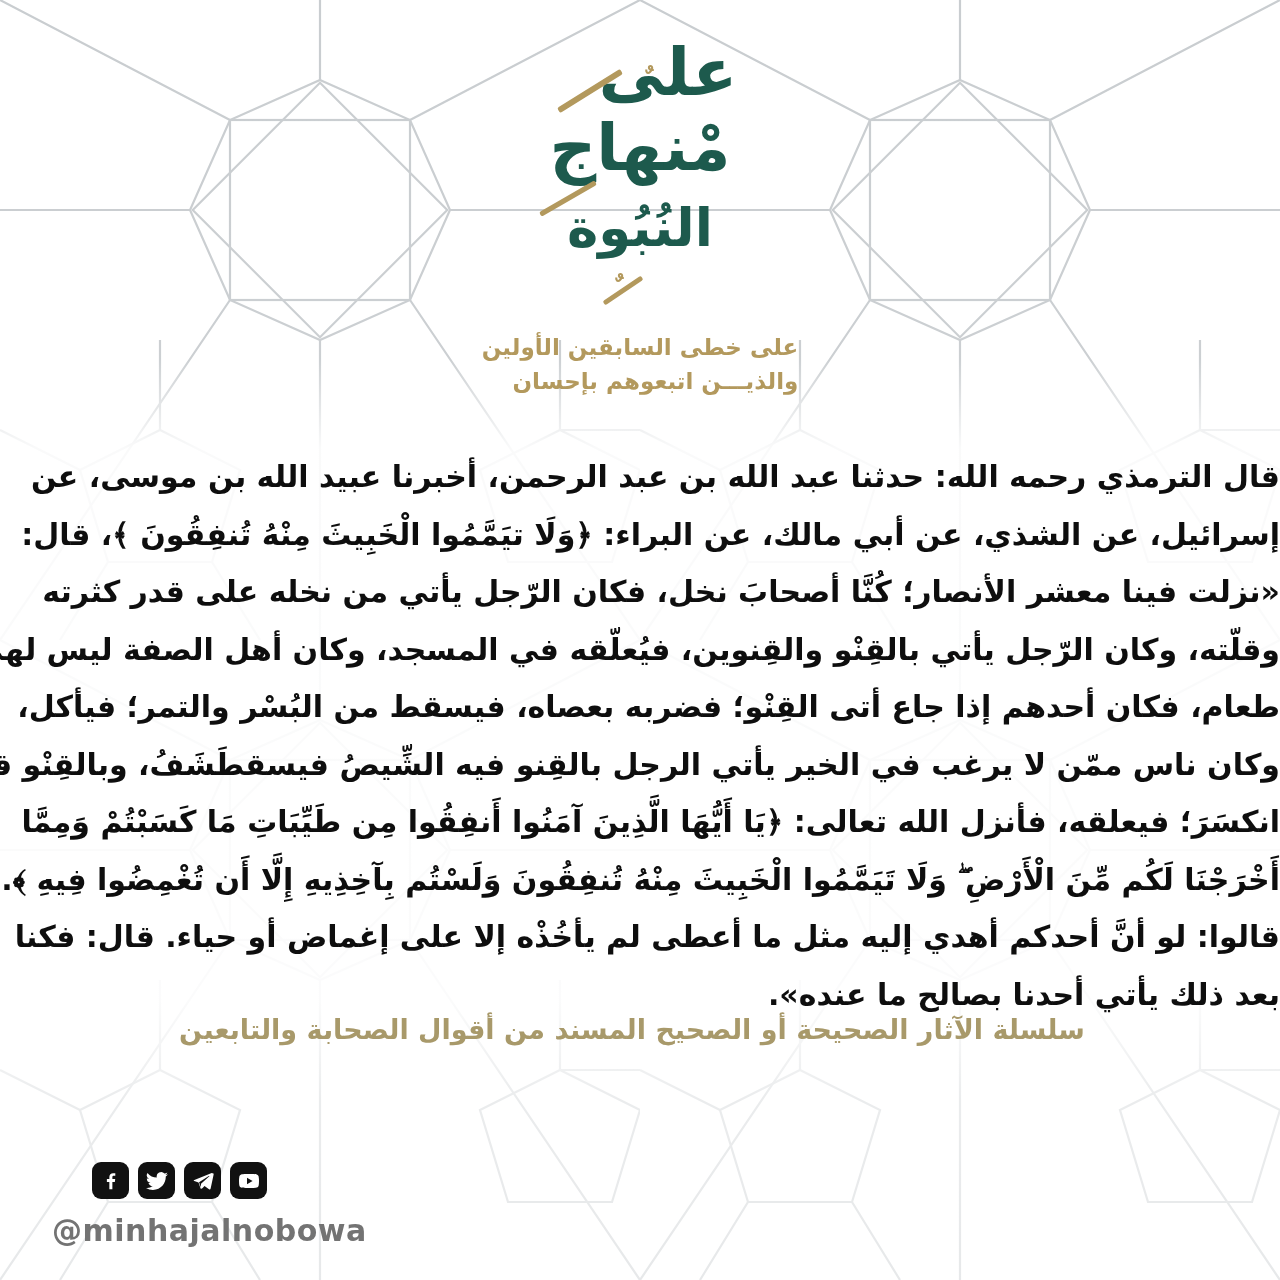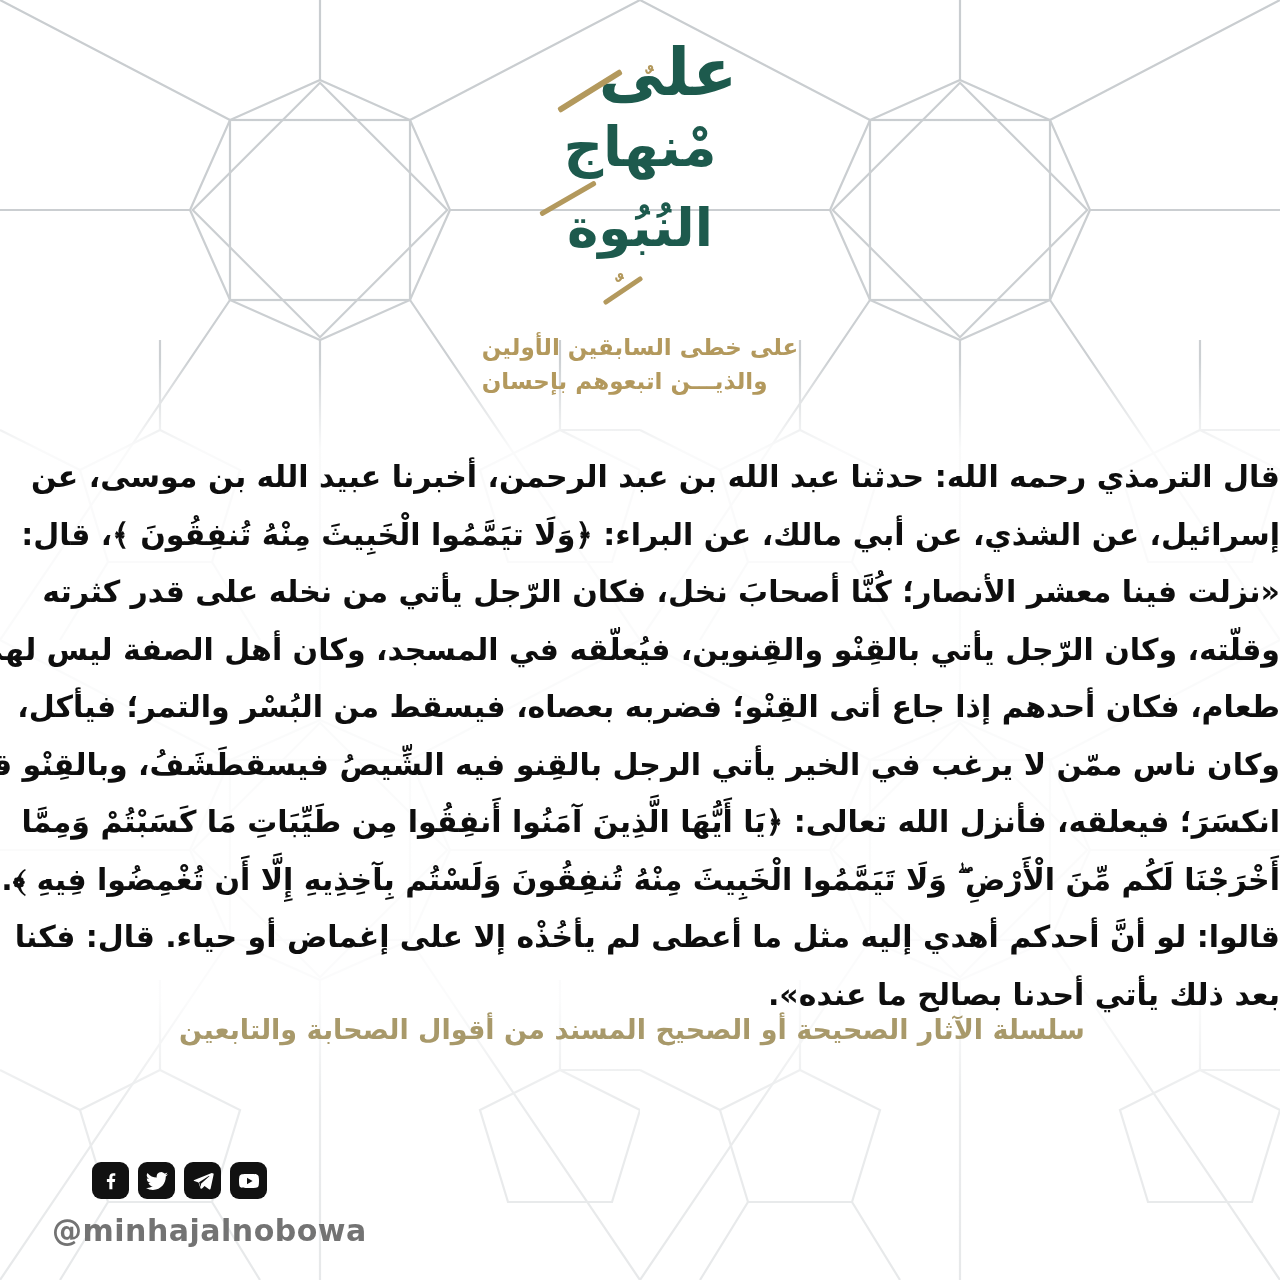--- a/index.html
+++ b/index.html
@@ -15,32 +15,32 @@
       rgba(255,255,255,0.90) 35%,
       rgba(255,255,255,0.93) 78%,
       rgba(255,255,255,0.62) 86%,
       rgba(255,255,255,0.55) 100%);}
 
   
   .logo{position:absolute;top:28px;left:0;right:0;z-index:2;text-align:center;margin-top:8px;}
   .logo .cal{position:relative;display:block;color:#1d5a4d;font-weight:bold;
     font-family:"DejaVu Serif","DejaVu Sans",serif;}
   .cal.w1{font-size:66px;line-height:72px;padding-left:56px;}
-  .cal.w2{font-size:55px;line-height:78px;}
+  .cal.w2{font-size:65px;line-height:78px;}
   .cal.w3{font-size:53px;line-height:82px;}
   .gold-bar{position:absolute;background:#b3995d;border-radius:2px;z-index:2;}
   .gb1{width:74px;height:6px;transform:rotate(-32deg);left:553px;top:52px;}
   .gb2{width:64px;height:5px;transform:rotate(-30deg);left:536px;top:160px;}
   .gb3{width:46px;height:5px;transform:rotate(-34deg);left:600px;top:252px;}
   .gold-tick{position:absolute;color:#b3995d;font-size:30px;font-weight:bold;z-index:2;}
   .gt1{left:642px;top:28px;}
   .gt2{left:612px;top:236px;}
 
   .tagline{position:absolute;top:330px;left:0;right:0;z-index:2;text-align:center;}
-  .tagline .inner{display:inline-block;text-align:left;direction:rtl;color:#b3995d;
+  .tagline .inner{display:inline-block;text-align:right;direction:rtl;color:#b3995d;
     font-size:23px;line-height:34px;font-weight:bold;letter-spacing:0.5px;}
 
   
   .body-text{position:absolute;top:448px;left:0;width:1280px;z-index:2;direction:rtl;}
   .body-text .line{white-space:nowrap;overflow:visible;
     font-size:30px;line-height:57.5px;font-weight:bold;color:#0e0e0e;}
 
   .series{position:absolute;top:1014px;left:0;right:16px;z-index:2;text-align:center;
     direction:rtl;color:#a8996a;font-size:27px;font-weight:bold;}
 

